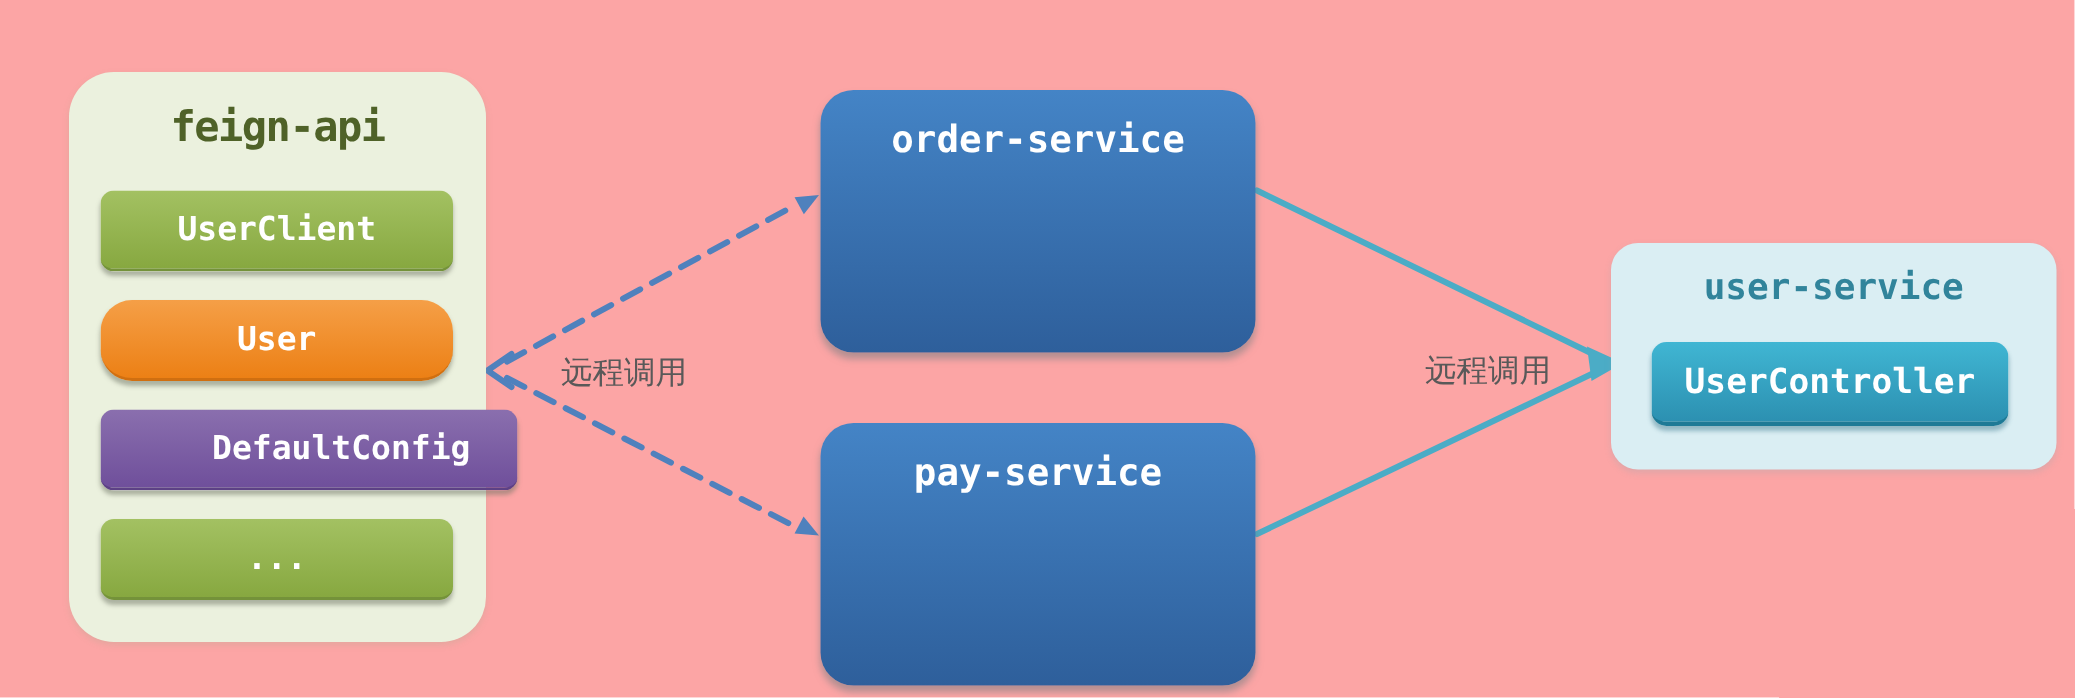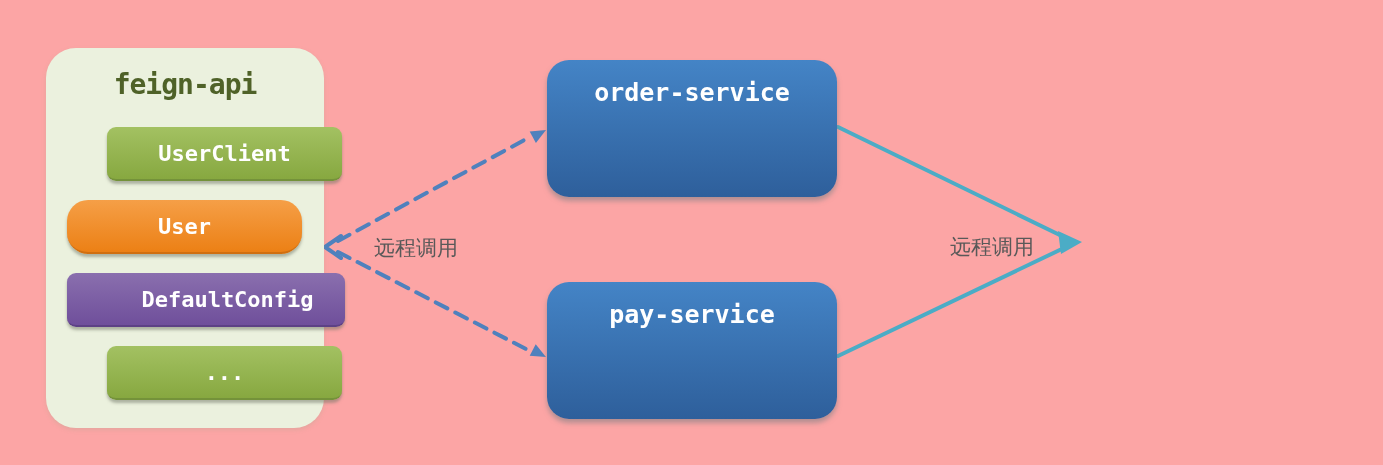--- a/index.html
+++ b/index.html
@@ -49,28 +49,28 @@
     justify-content: center;
     color: #ffffff;
     font-size: 22px;
     font-weight: bold;
     box-shadow: 0 3px 3px rgba(110,115,100,0.5);
   }
   .chip-1 { top: 79px; }
   .chip-2 { top: 152px; }
   .chip-3 { top: 225px; padding-left: 43px; }
   .chip-4 { top: 298px; }
-  .chip-green  { background: linear-gradient(#A3C162, #87A840); border-bottom: 2px solid #74923A; margin-left: 40px; }
+  .chip-green  { background: linear-gradient(#A3C162, #87A840); border-bottom: 2px solid #74923A; }
   .chip-orange { background: linear-gradient(#F59F47, #EC8015); border-bottom: 2px solid #D06F10; border-radius: 21px; }
   .chip-purple { background: linear-gradient(#8A6FAE, #6F4F9B); border-bottom: 2px solid #5D4185; }
 
   
   .service-box {
     position: absolute;
-    width: 290px; height: 137px;
+    width: 290px; height: 175px;
     border-radius: 22px;
     background: linear-gradient(#4484C6, #2E5F9B);
     box-shadow: 0 4px 5px rgba(120,125,130,0.55);
     box-sizing: border-box;
     color: #ffffff;
     text-align: center;
     font-size: 25px;
     font-weight: bold;
     padding-top: 18px;
   }
@@ -158,17 +158,23 @@
   </div>
 
   <div class="service-box service-order">
     <span>order-service</span>
   </div>
 
   <div class="service-box service-pay">
     <span>pay-service</span>
   </div>
 
+  <div class="user-container">
+    <div class="user-title">user-service</div>
+    <div class="controller-chip">
+      <span>UserController</span>
+    </div>
+  </div>
 
   <div class="edge-label label-dependency">远程调用</div>
   <div class="edge-label label-remote">远程调用</div>
 
 </div>
 
 </body></html>

